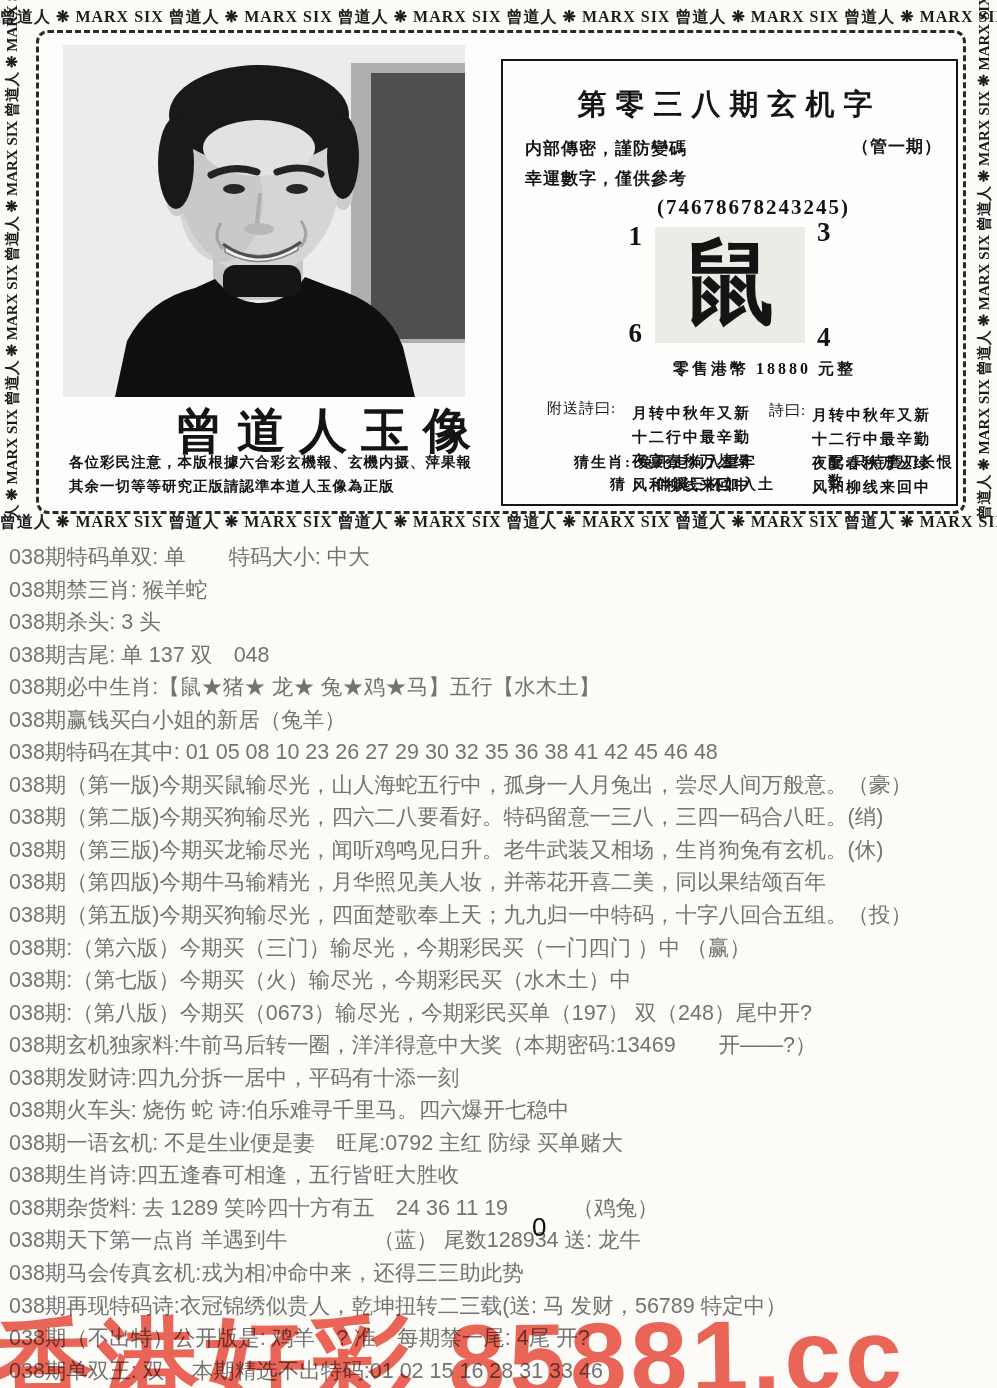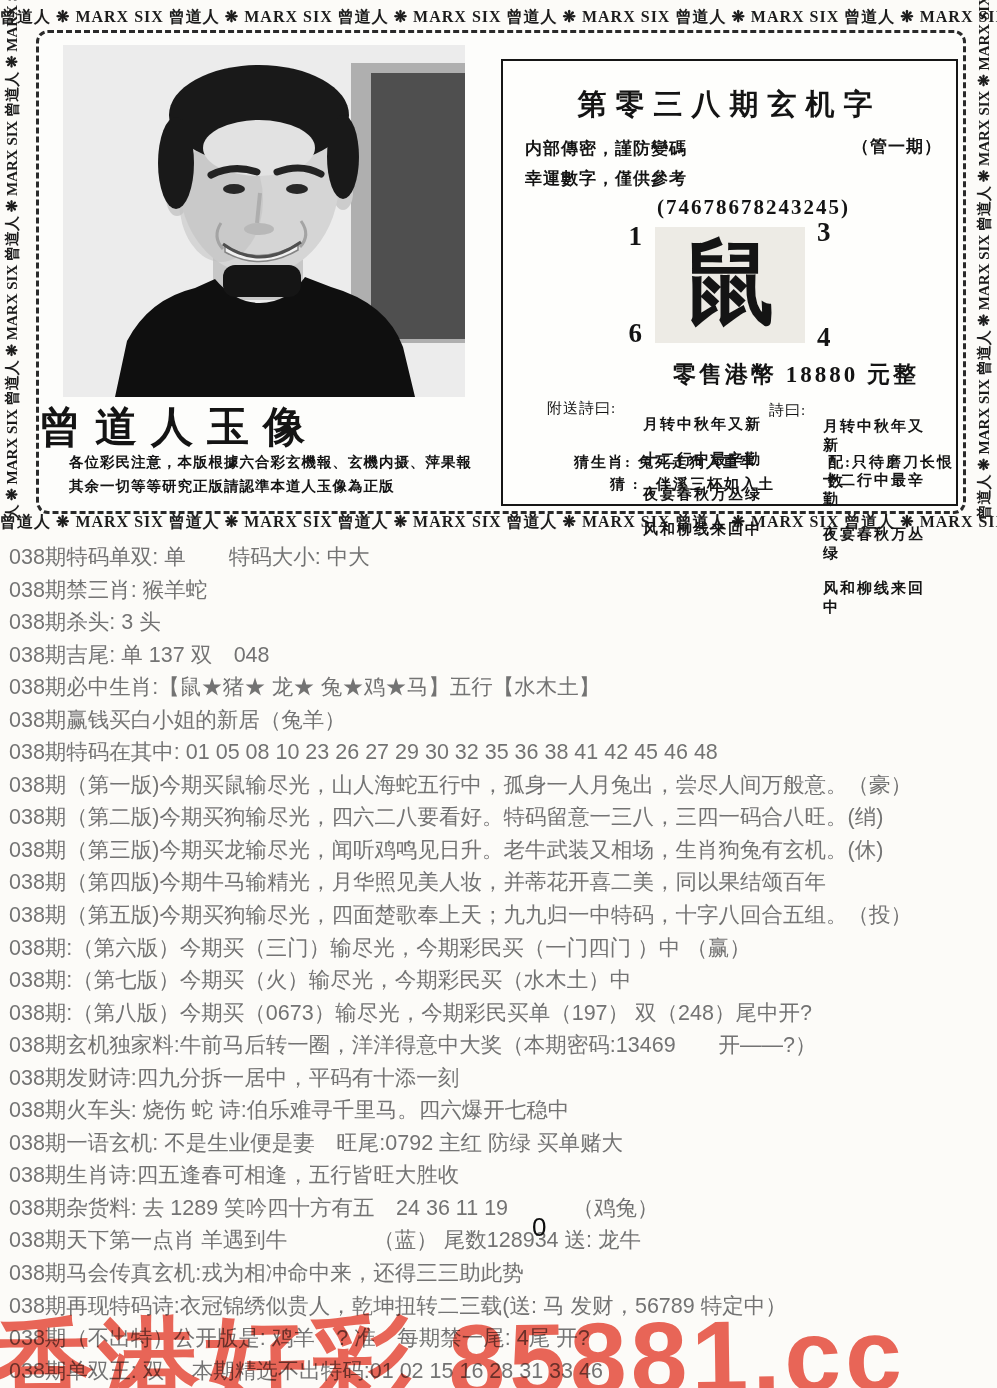--- a/index.html
+++ b/index.html
@@ -15,22 +15,22 @@
         font-family:"Liberation Serif",serif;font-weight:700;font-size:15px;color:#1c1c1c;}
   .frame-left{left:-238px;top:260px;transform:rotate(-90deg);}
   .frame-right{left:734px;top:260px;transform:rotate(-90deg);}
   
   .main-box{position:absolute;left:36px;top:30px;width:924px;height:478px;
         border:3px dashed #2a2a2a;border-radius:12px;background:#fdfdfb;}
   
   .photo{position:absolute;left:24px;top:12px;width:402px;height:352px;
         filter:grayscale(1) contrast(1.04);background:#ecebe6;overflow:hidden;}
   .photo svg{display:block;}
-  .caption{position:absolute;left:0;top:366px;width:446px;text-align:left;
-        font-family:"Liberation Serif",serif;font-size:42px;font-weight:700;letter-spacing:14px;}
+  .caption{position:absolute;left:0;top:366px;width:446px;text-align:right;
+        font-family:"Liberation Serif",serif;font-size:48px;font-weight:700;letter-spacing:14px;}
   .notes{position:absolute;left:30px;top:418px;width:435px;
         font-family:Liberation Mono, monospace;font-size:14.5px;font-weight:700;line-height:24px;
         letter-spacing:1px;}
   
   .mystery{position:absolute;left:462px;top:26px;width:453px;height:443px;
         border:2px solid #161616;background:#fefefc;font-family:"Liberation Serif",serif;}
   .m-title{position:absolute;top:24px;left:0;width:100%;text-align:center;
         font-size:29px;font-weight:700;letter-spacing:9px;}
   .m-small{position:absolute;font-size:17px;font-weight:700;letter-spacing:1px;}
   .m-line1{top:76px;left:22px;}
@@ -41,24 +41,24 @@
   .m-zodiac{position:absolute;top:164px;left:50%;transform:translateX(-50%);
         width:214px;height:120px;}
   .z-panel{position:absolute;left:32px;top:2px;width:150px;height:116px;background:#edebe5;}
   .z-char{position:absolute;left:50%;top:58px;transform:translate(-50%,-50%);
         font-size:92px;font-weight:900;line-height:1;font-family:"Liberation Serif",serif;}
   .z-num{position:absolute;font-size:27px;font-weight:700;}
   .z-n1{left:6px;top:-4px;}
   .z-n3{right:6px;top:-8px;}
   .z-n6{left:6px;bottom:-4px;}
   .z-n4{right:6px;bottom:-8px;}
-  .m-price{position:absolute;top:298px;left:170px;font-size:23px;font-weight:700;letter-spacing:3px;}
+  .m-price{position:absolute;top:298px;left:170px;font-size:16px;font-weight:700;letter-spacing:3px;}
   .m-poem-label{position:absolute;font-size:15px;font-weight:400;letter-spacing:1px;}
   .m-poem{position:absolute;font-size:15px;font-weight:700;line-height:19px;letter-spacing:2px;}
-  .m-poem p{margin:16px;}
+  .m-poem p{margin:5px;}
   .lbl-left{left:44px;top:338px;}
   .col-left{left:124px;top:338px;}
   .lbl-right{left:266px;top:340px;}
   .col-right{left:304px;top:340px;}
   .m-guess{position:absolute;font-size:15px;font-weight:700;letter-spacing:2px;margin-left:7px;}
   .g-zodiac-lbl{left:64px;top:392px;}
   .g-zodiac-txt{left:128px;top:392px;}
   .g-pair{left:318px;top:392px;}
   .g2-lbl{left:100px;top:414px;}
   .g2-txt{left:146px;top:414px;}

